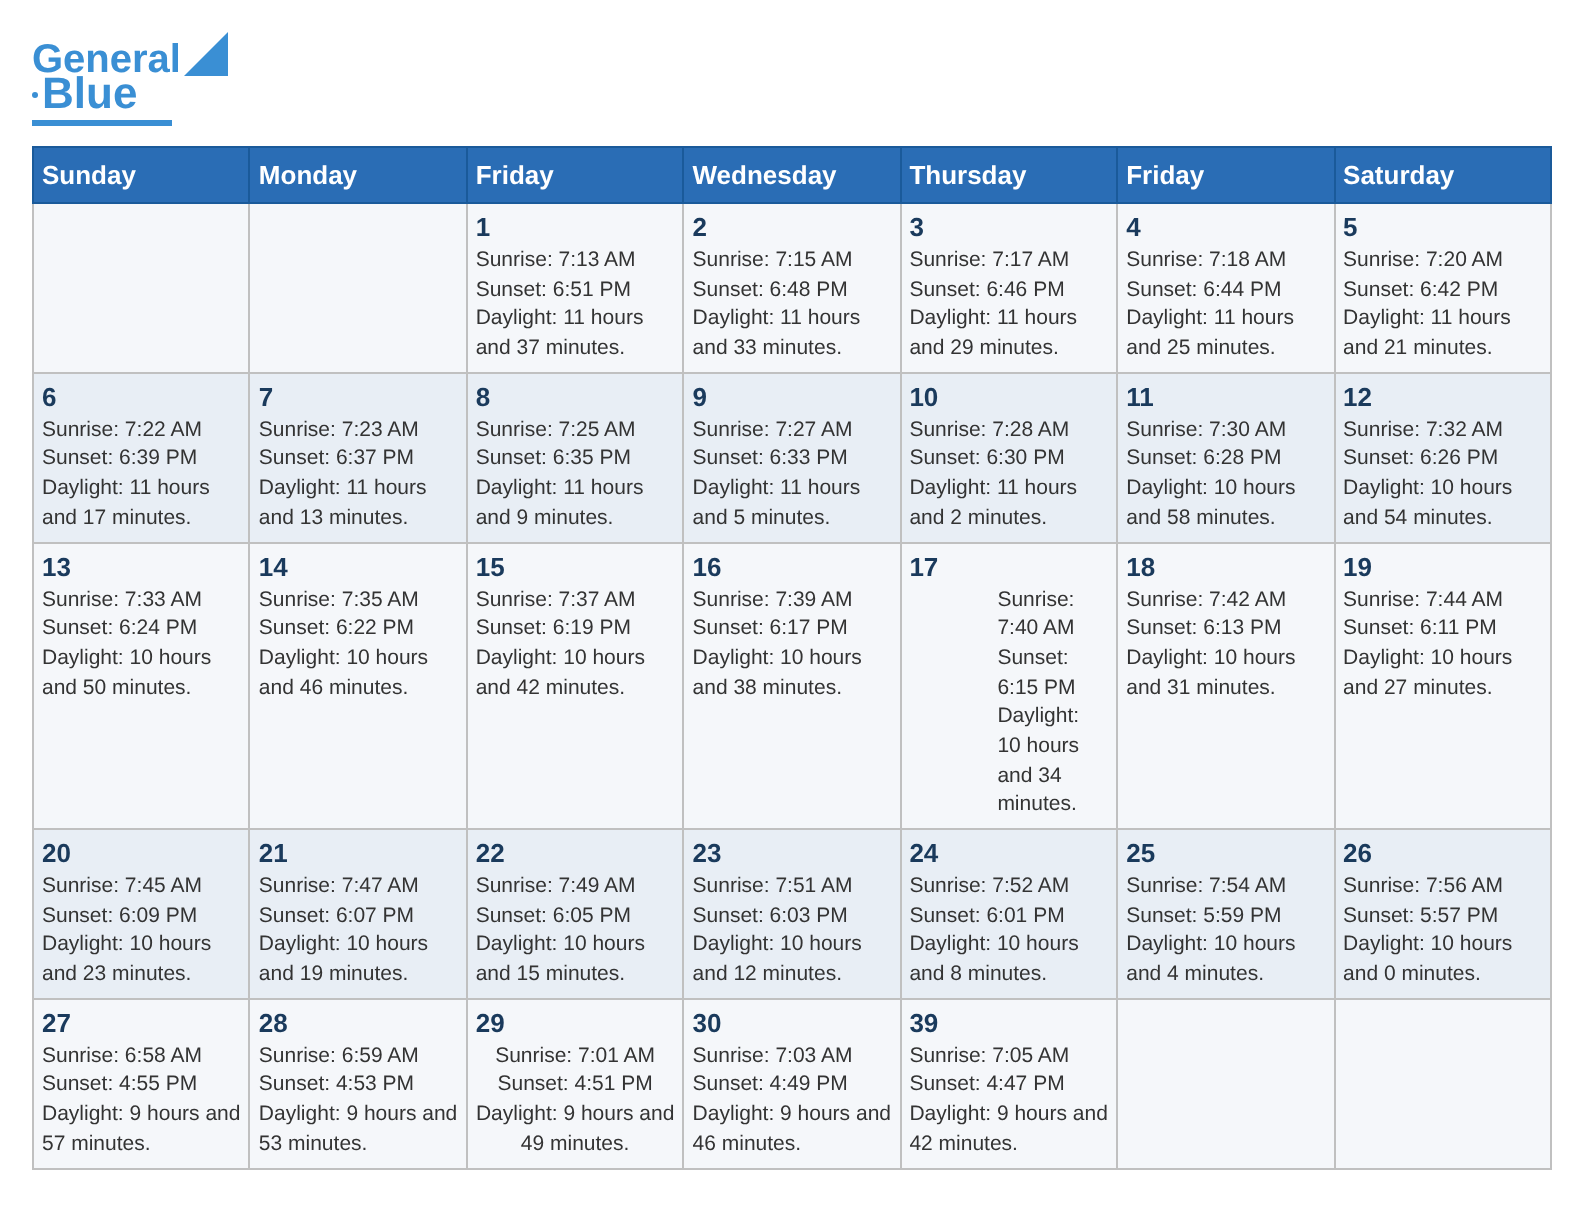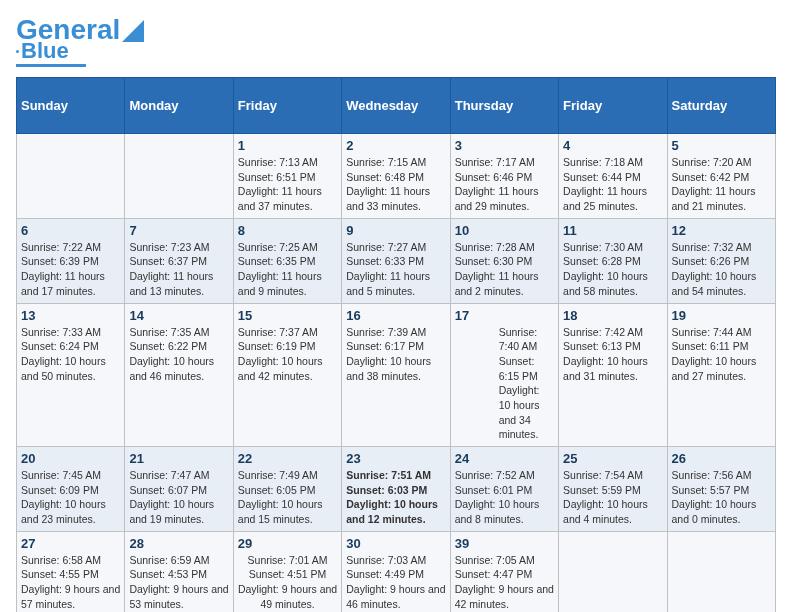--- a/index.html
+++ b/index.html
@@ -15,21 +15,21 @@
       justify-content: space-between;
       align-items: flex-start;
       margin-bottom: 10px;
     }
     .logo {
       display: flex;
       flex-direction: column;
       align-items: flex-start;
     }
     .logo-text {
-      font-size: 28px;
+      font-size: 20px;
       font-weight: bold;
       color: #1a3a5c;
       line-height: 1;
     }
     .logo-text span {
       color: #3a8fd4;
     }
     .logo-line {
       height: 3px;
       background: #3a8fd4;
@@ -50,21 +50,21 @@
       font-weight: normal;
     }
     table {
       width: 100%;
       border-collapse: collapse;
       font-size: 11px;
     }
     thead tr th {
       background: #2a6db5;
       color: #fff;
-      padding: 20px 4px;
+      padding: 6px 4px;
       text-align: left;
       font-size: 13px;
       font-weight: bold;
       border: 1px solid #1a5a9a;
     }
     tbody tr td {
       border: 1px solid #c0c0c0;
       vertical-align: top;
       padding: 4px;
       min-height: 80px;
@@ -267,21 +267,21 @@
 Daylight: 10 hours and 19 minutes.</div>
         </td>
         <td>
           <span class="day-num">22</span>
           <div class="day-info" style="white-space: pre-line;">Sunrise: 7:49 AM
 Sunset: 6:05 PM
 Daylight: 10 hours and 15 minutes.</div>
         </td>
         <td>
           <span class="day-num">23</span>
-          <div class="day-info" style="white-space: pre-line; font-weight: bold;">Sunrise: 7:51 AM
+          <div class="day-info" style="white-space: pre-line;">Sunrise: 7:51 AM
 Sunset: 6:03 PM
 Daylight: 10 hours and 12 minutes.</div>
         </td>
         <td>
           <span class="day-num">24</span>
           <div class="day-info" style="white-space: pre-line;">Sunrise: 7:52 AM
 Sunset: 6:01 PM
 Daylight: 10 hours and 8 minutes.</div>
         </td>
         <td>

